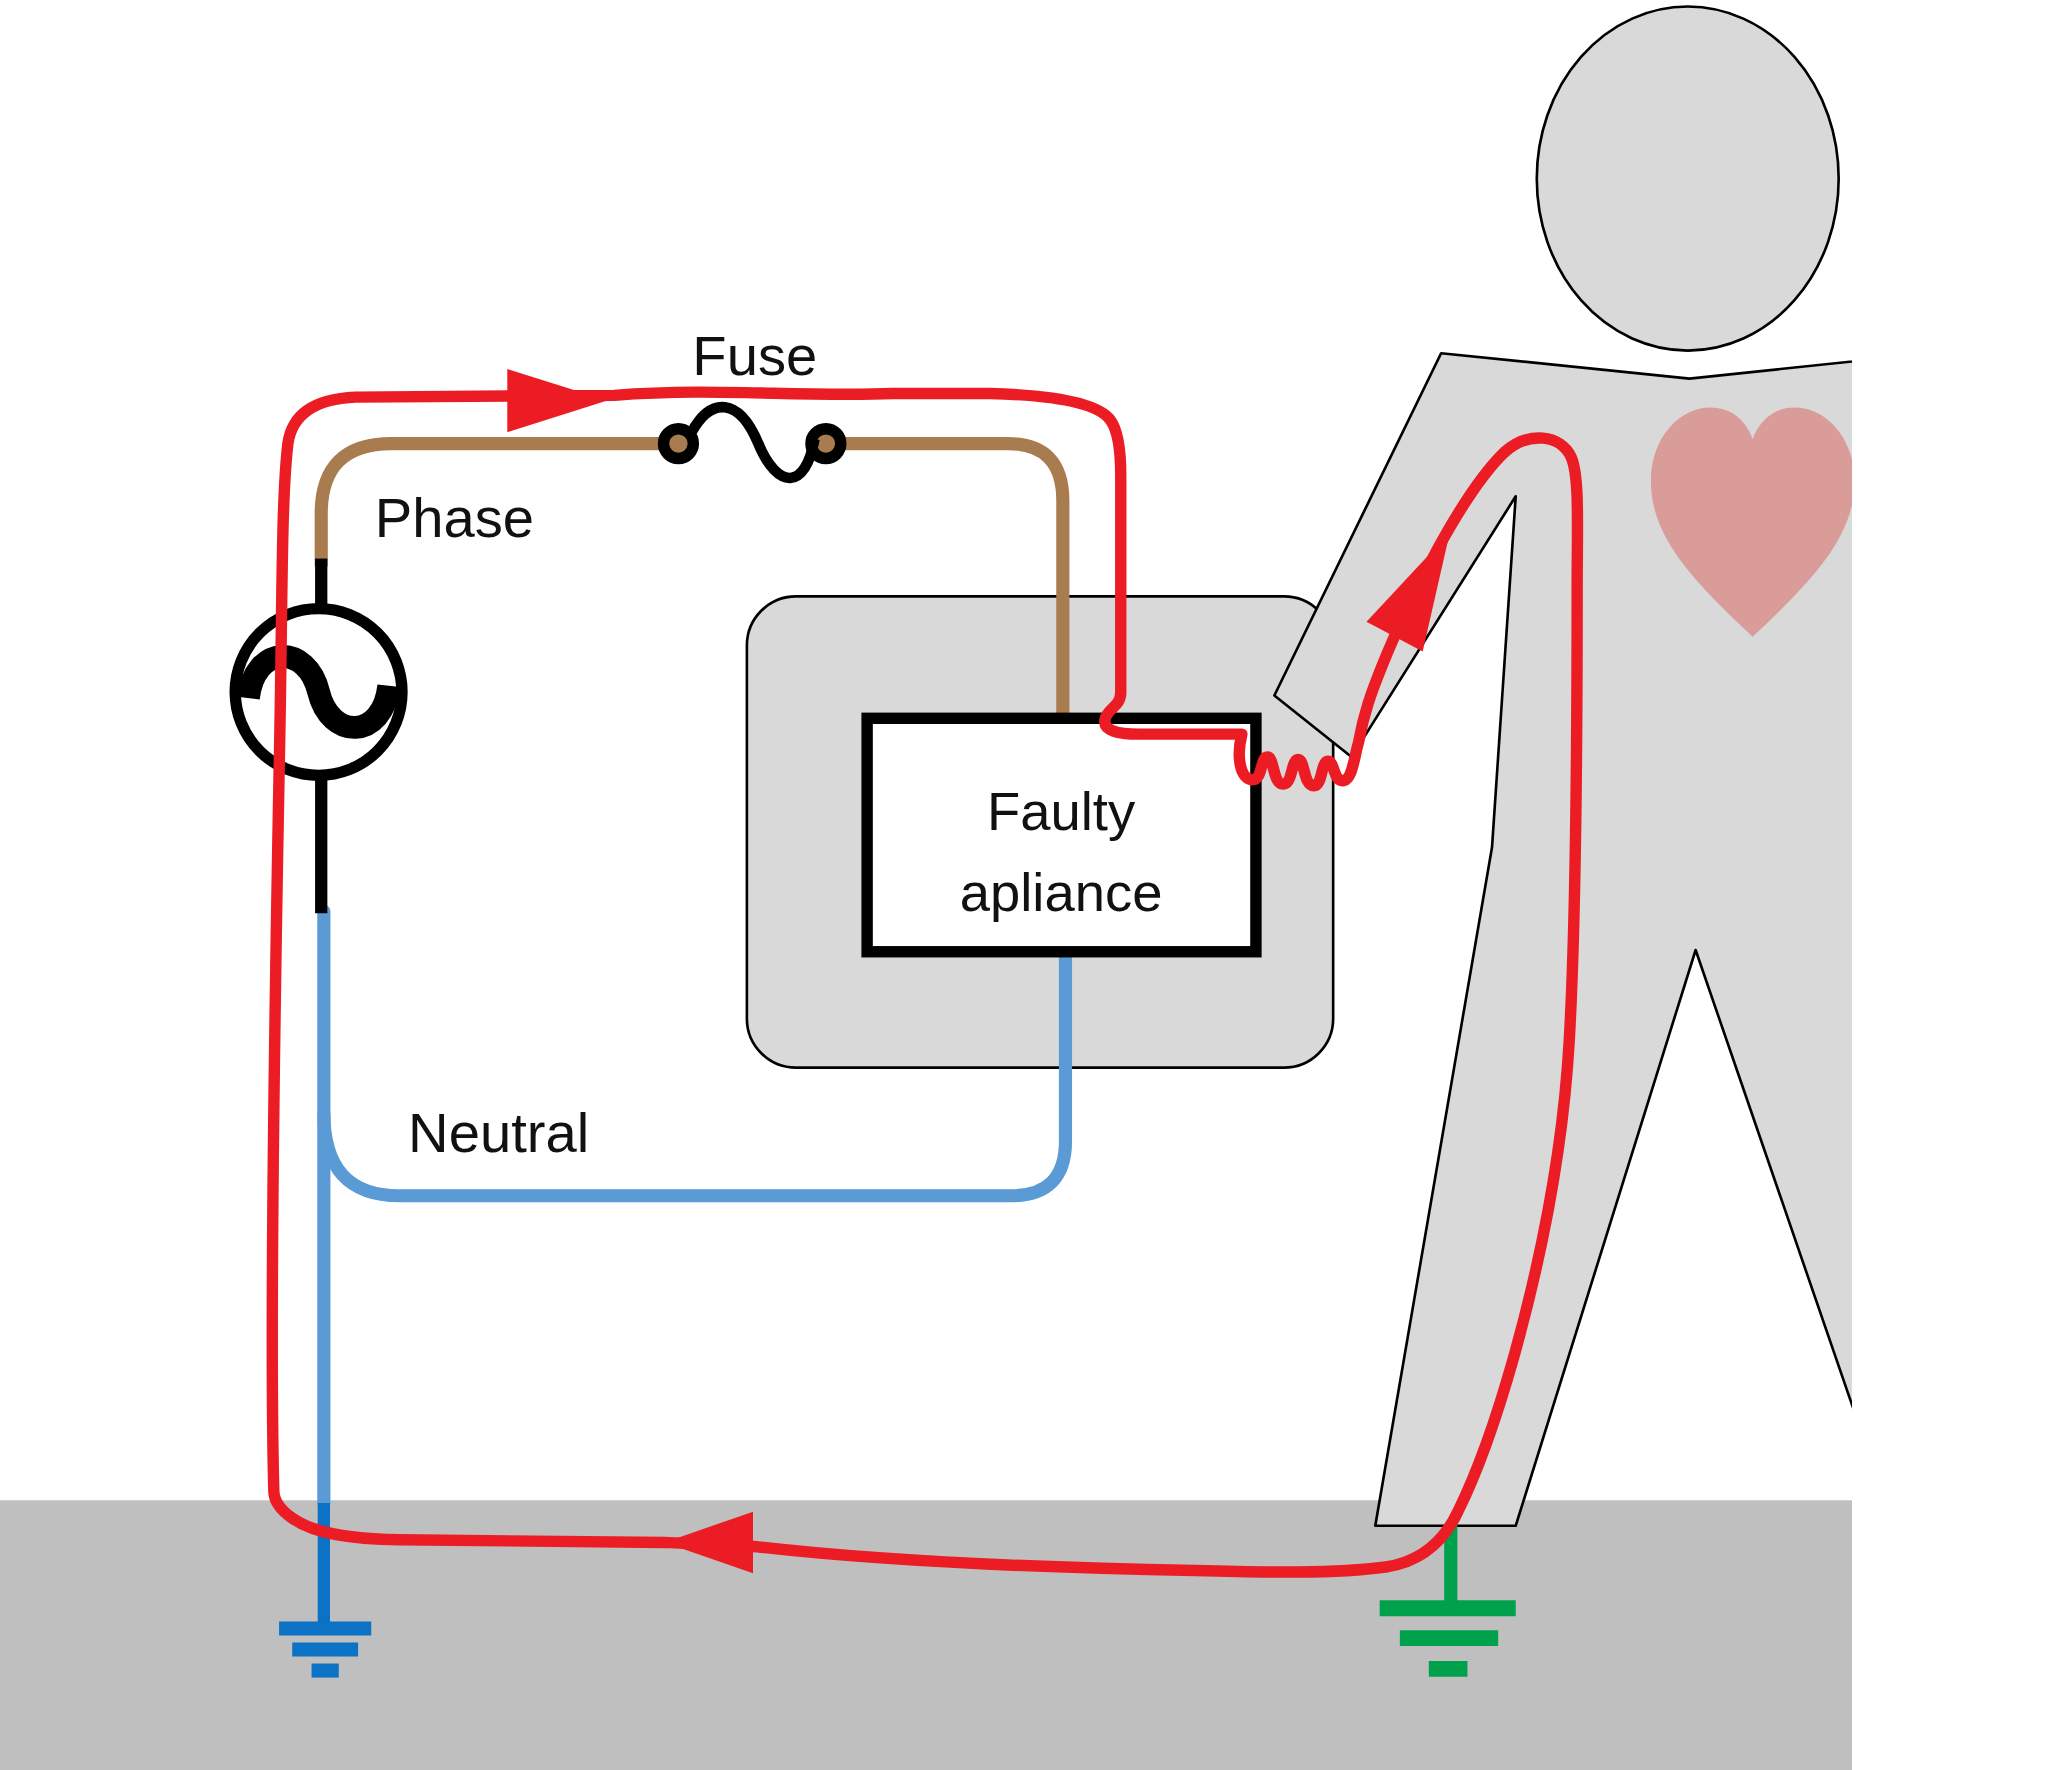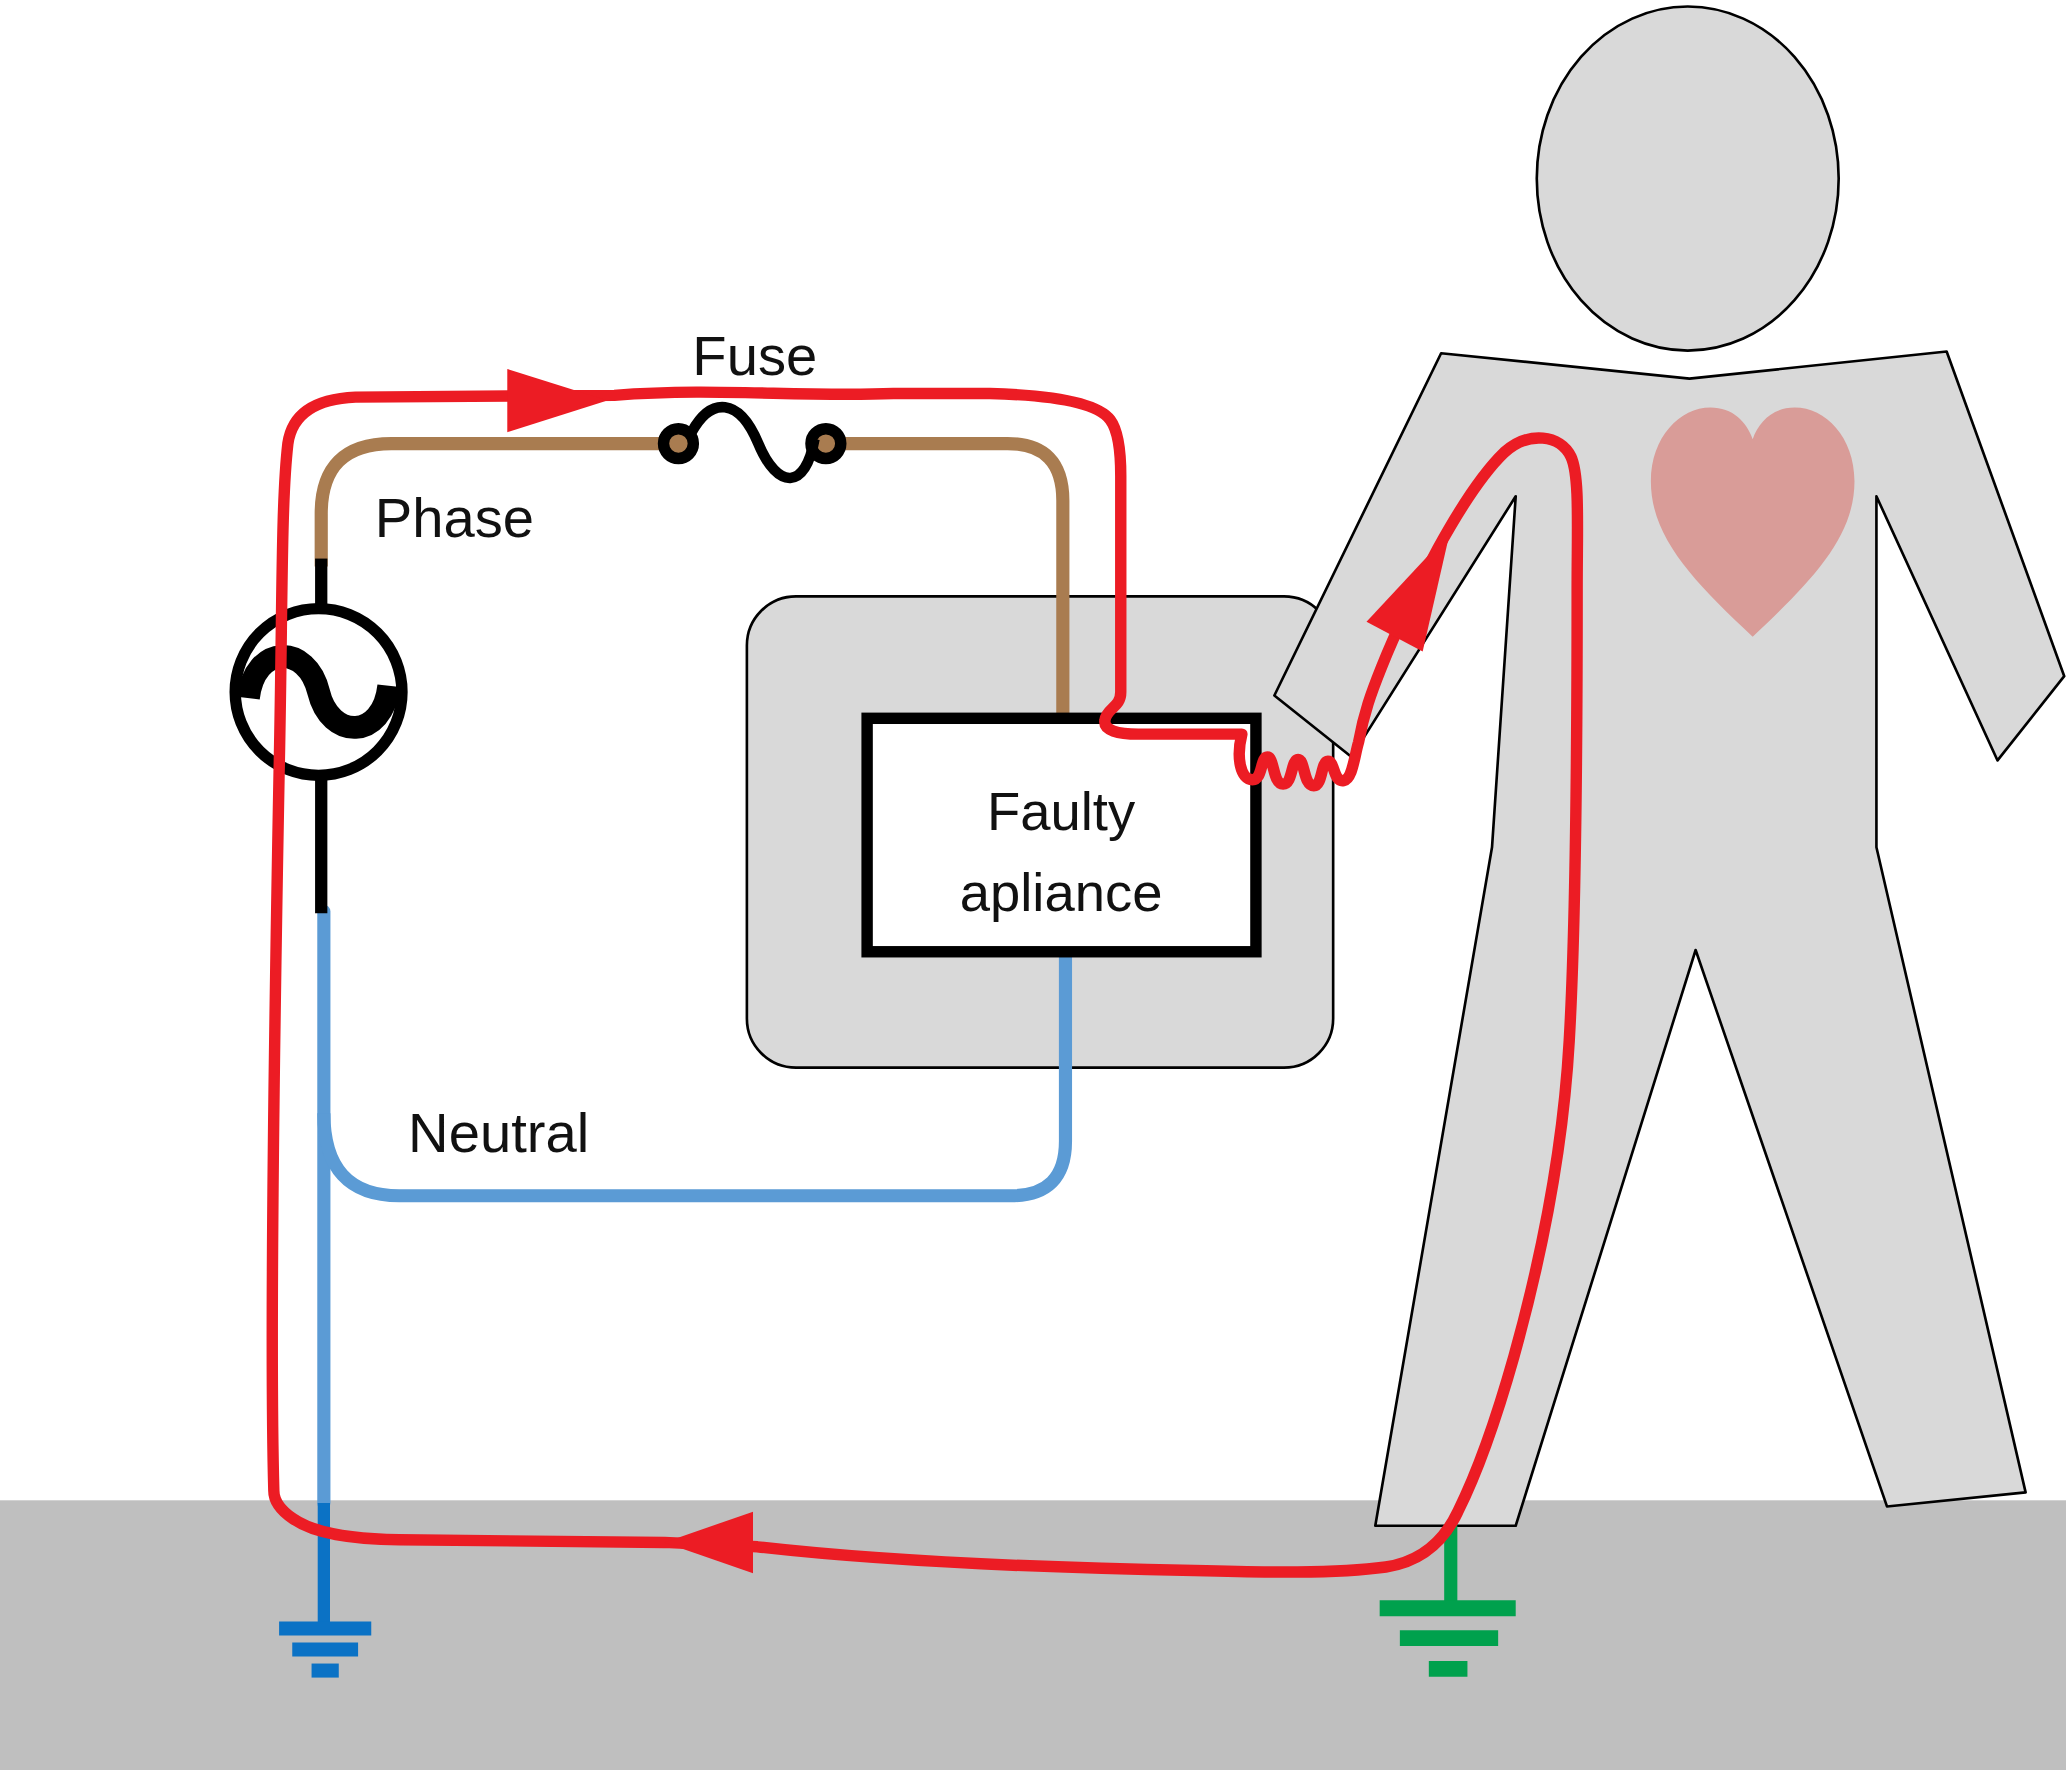--- a/index.html
+++ b/index.html
@@ -1,16 +1,16 @@
 <!DOCTYPE html>
 <html style="font-size:14px"><head>
 <meta charset="utf-8">
 <style>
   html,body { margin:0; padding:0; background:#ffffff; }
-  .stage { width:2066px; height:1771px; position:relative; overflow:hidden; }
+  .stage { width:1852px; height:1771px; position:relative; overflow:hidden; }
   svg { display:block; }
   text { font-family:"Liberation Sans", sans-serif; fill:#111111; }
   .lbl { font-size:64px; }
   .boxlbl { font-size:62px; }
 </style>
 </head>
 <body>
 
 <div class="stage">
 <svg width="2066" height="1771" viewBox="0 0 2354 2017" xmlns="http://www.w3.org/2000/svg">

